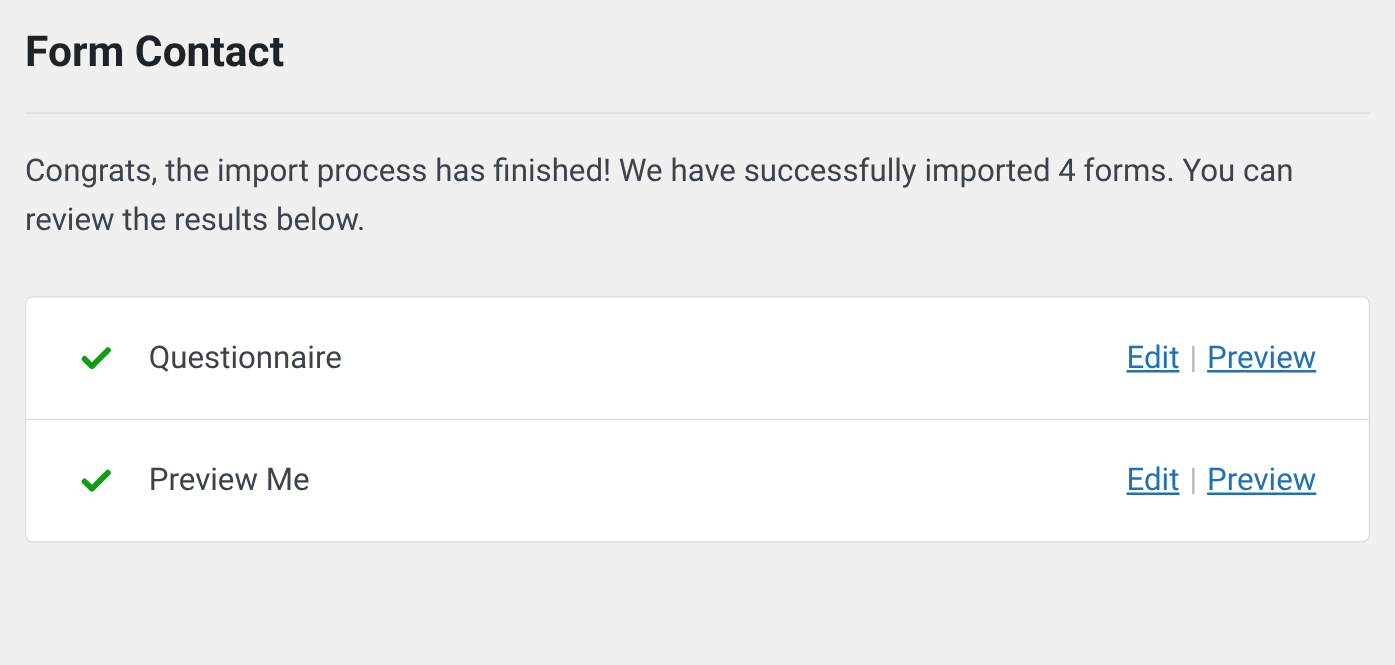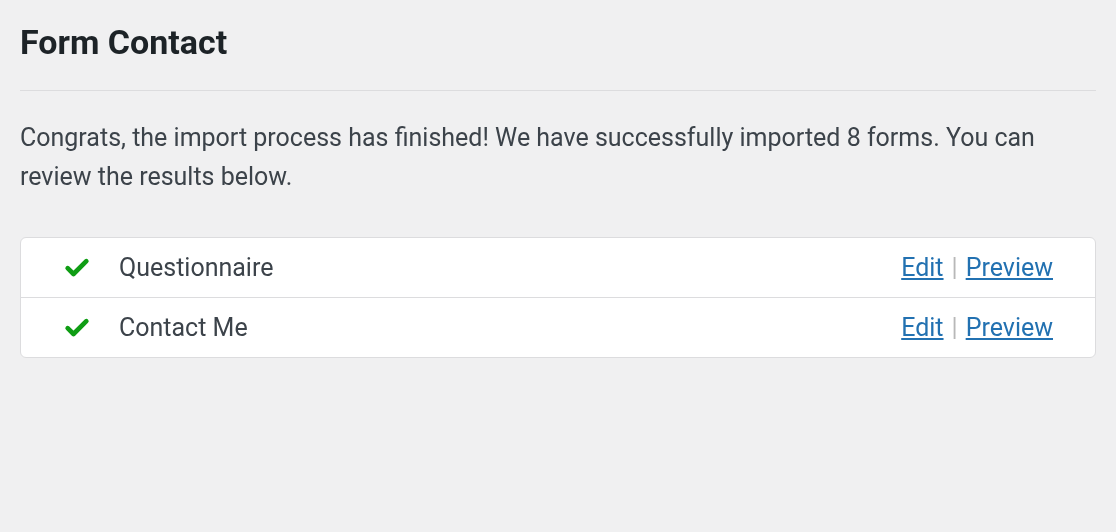--- a/index.html
+++ b/index.html
@@ -40,21 +40,21 @@
       background: #ffffff;
       border: 1px solid #dcdcde;
       border-radius: 6px;
       overflow: hidden;
     }
 
     .result-row {
       display: flex;
       align-items: center;
       justify-content: space-between;
-      padding: 15px 42px;
+      padding: 34px 42px;
       border-bottom: 1px solid #dcdcde;
     }
 
     .result-row:last-child {
       border-bottom: none;
     }
 
     .result-left {
       display: flex;
       align-items: center;
@@ -94,21 +94,21 @@
       margin: 0 8px;
     }
   </style>
 </head>
 <body>
 
 <h1 class="page-title">Form Contact</h1>
 
 <hr class="divider">
 
-<p class="description">Congrats, the import process has finished! We have successfully imported 8 forms. You can review the results below.</p>
+<p class="description">Congrats, the import process has finished! We have successfully imported 4 forms. You can review the results below.</p>
 
 <div class="results-table">
 
   <div class="result-row">
     <div class="result-left">
       <span class="check-icon">
         <svg viewBox="0 0 24 24" fill="none" stroke="currentColor" stroke-width="4" stroke-linecap="round" stroke-linejoin="round">
           <polyline points="4 13 9 18 20 7"></polyline>
         </svg>
       </span>
@@ -121,21 +121,21 @@
     </div>
   </div>
 
   <div class="result-row">
     <div class="result-left">
       <span class="check-icon">
         <svg viewBox="0 0 24 24" fill="none" stroke="currentColor" stroke-width="4" stroke-linecap="round" stroke-linejoin="round">
           <polyline points="4 13 9 18 20 7"></polyline>
         </svg>
       </span>
-      <span class="form-name">Contact Me</span>
+      <span class="form-name">Preview Me</span>
     </div>
     <div class="result-actions">
       <a class="action-link">Edit</a>
       <span class="action-separator">|</span>
       <a class="action-link">Preview</a>
     </div>
   </div>
 
 </div>
 

